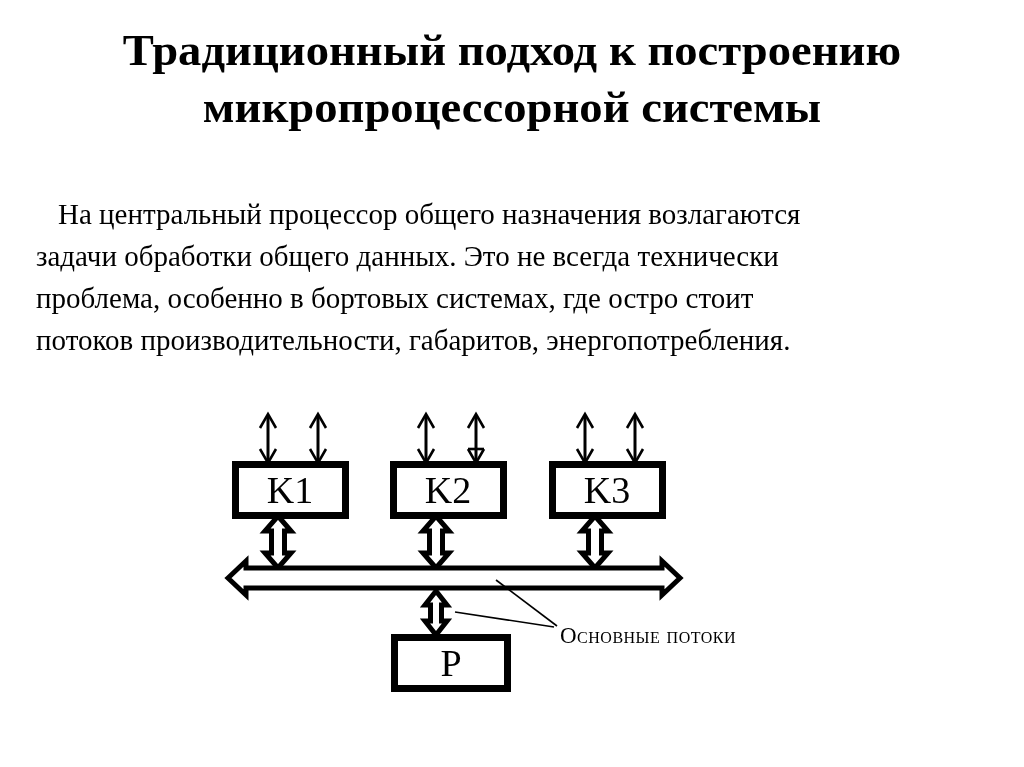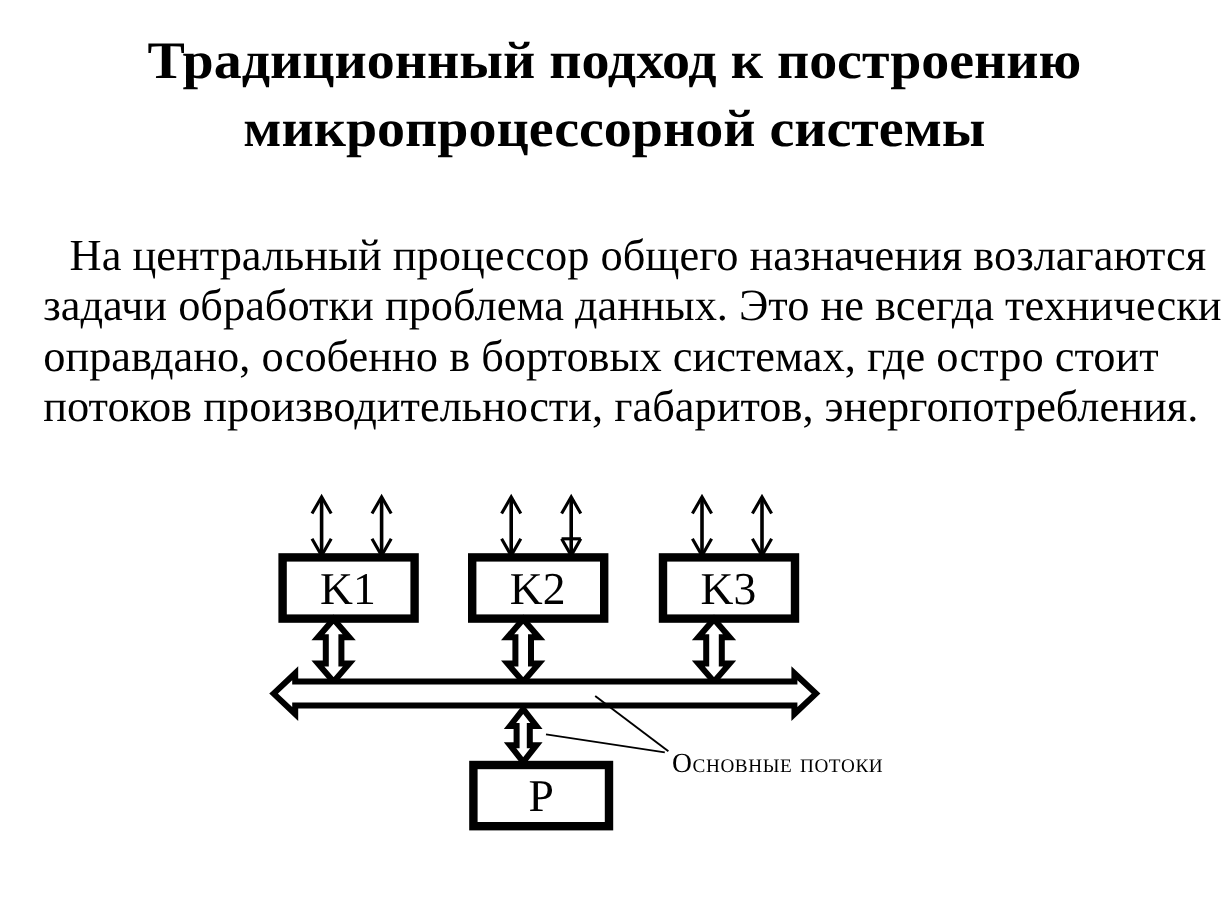--- a/index.html
+++ b/index.html
@@ -46,21 +46,21 @@
 
   
   .body-block {
     position: absolute;
     left: 36px;
     top: 193px;
     width: 920px;
   }
   .body-line {
     font-family: "Liberation Serif", "DejaVu Serif", serif;
-    font-size: 37px;
+    font-size: 29px;
     line-height: 42px;
     color: #000000;
     white-space: nowrap;
     transform: scaleX(1.0);
     transform-origin: left center;
   }
   .body-line.first {
     text-indent: 22px;
   }
 
@@ -102,22 +102,22 @@
 
 <div id="slide">
 
   <div class="title-block">
     <div class="title-line">Традиционный подход к построению</div>
     <div class="title-line">микропроцессорной системы</div>
   </div>
 
   <div class="body-block">
     <div class="body-line first">На центральный процессор общего назначения возлагаются</div>
-    <div class="body-line">задачи обработки проблема данных. Это не всегда технически</div>
-    <div class="body-line">оправдано, особенно в бортовых системах, где остро стоит</div>
+    <div class="body-line">задачи обработки общего данных. Это не всегда технически</div>
+    <div class="body-line">проблема, особенно в бортовых системах, где остро стоит</div>
     <div class="body-line">потоков производительности, габаритов, энергопотребления.</div>
   </div>
 
   <div class="diagram-wrap">
     <svg class="diagram-svg" viewBox="0 0 620 310" xmlns="http://www.w3.org/2000/svg">
 
       <g>
         <line class="thin-line" x1="58" y1="17" x2="58" y2="64"></line>
         <path class="thin-head" d="M 50 30 L 58 16 L 66 30"></path>
         <path class="thin-head" d="M 50 51 L 58 65 L 66 51"></path>

